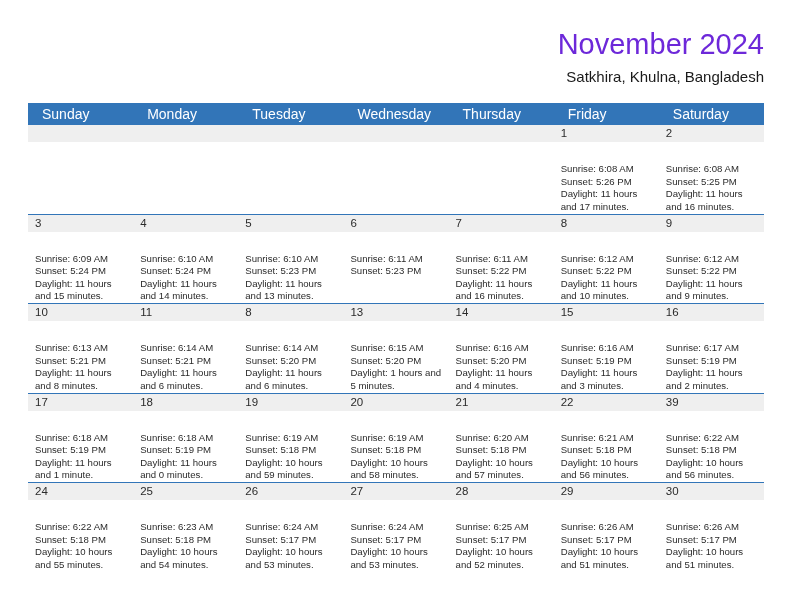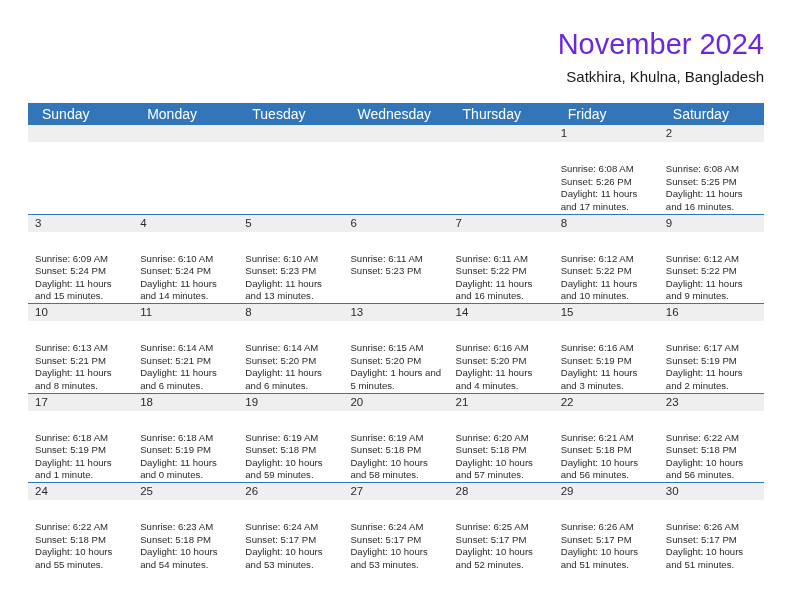--- a/index.html
+++ b/index.html
@@ -380,21 +380,21 @@
             </div>
             <div class="day-cell">
               <div class="day-num">22</div>
               <div class="day-body">
                 <div>Sunrise: 6:21 AM</div>
                 <div>Sunset: 5:18 PM</div>
                 <div class="daylight">Daylight: 10 hours and 56 minutes.</div>
               </div>
             </div>
             <div class="day-cell">
-              <div class="day-num">23</div>
+              <div class="day-num">39</div>
               <div class="day-body">
                 <div>Sunrise: 6:22 AM</div>
                 <div>Sunset: 5:18 PM</div>
                 <div class="daylight">Daylight: 10 hours and 56 minutes.</div>
               </div>
             </div>
           </div>
         </div>
         <div class="week">
           <div class="week-inner">

